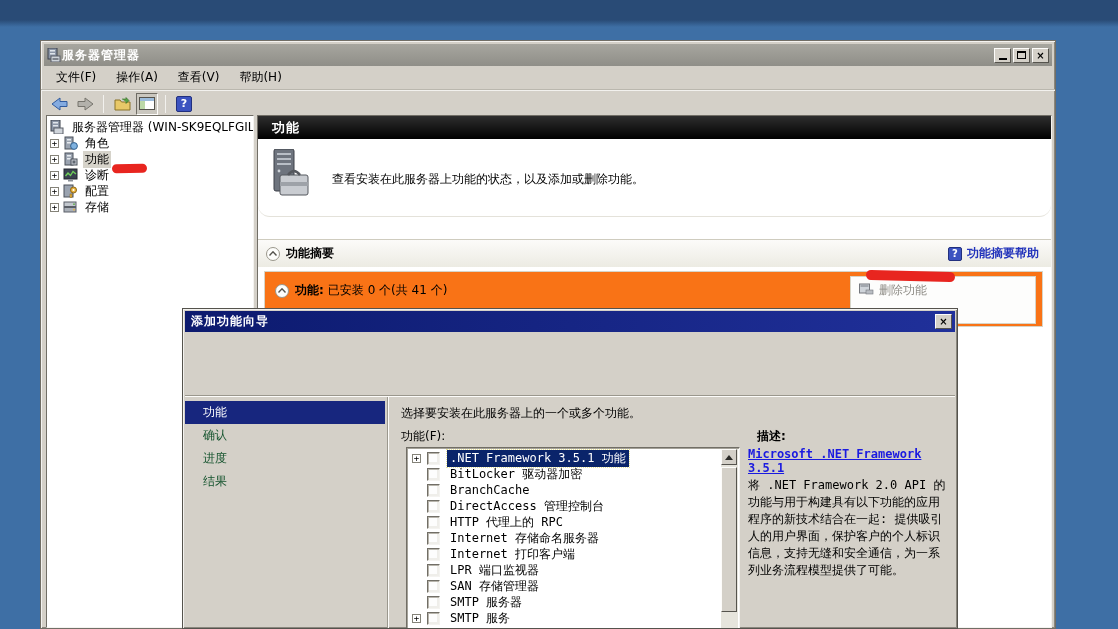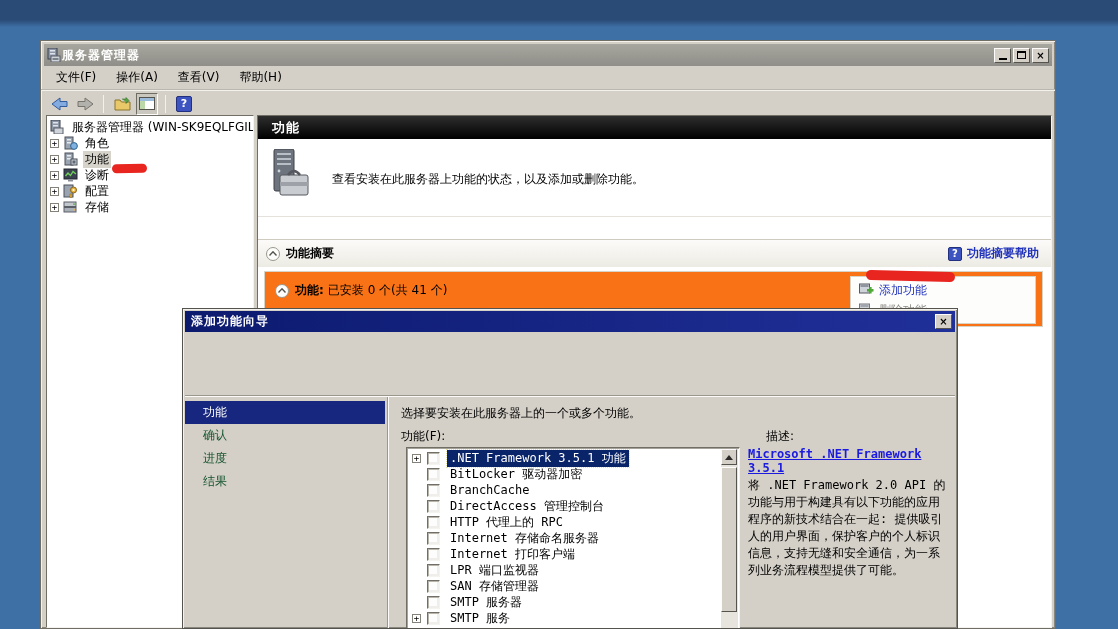--- a/index.html
+++ b/index.html
@@ -61,21 +61,21 @@
   .tree-label.sel { background:#d6d3ca; }
   
   .content {
     position:absolute; left:216px; top:74px; width:795px; bottom:0;
     background:#fff; border:1px solid; border-color:#716e66 #f4f3f0 #f4f3f0 #716e66;
     overflow:hidden;
   }
   .black-bar { height:23px; background:linear-gradient(180deg,#2e2e2e,#000); color:#fff;
     font-weight:bold; font-size:13px; display:flex; align-items:center; padding-left:14px; letter-spacing:1px;}
   .intro { display:flex; align-items:flex-start; padding:10px 0 0 12px; height:78px;
-    border-bottom:1px solid #e4e2da; }
+    border-bottom:1px solid #e4e2da;border-radius:12px; }
   .intro-text { margin:22px 0 0 22px; }
   .summary-panel { margin-top:22px; border-top:1px solid #cfccbf; }
   .summary-head { height:27px; display:flex; align-items:center; padding:0 12px 0 8px;
     background:linear-gradient(180deg,#fcfbf9,#ecebe3); }
   .summary-head .t { font-weight:bold; margin-left:6px; flex:1; }
   .chev-circle { width:14px; height:14px; border-radius:50%; border:1px solid #9a978c; background:#fdfdfb;
     display:flex; align-items:center; justify-content:center; flex:none; }
   .help-sq-sm { width:14px; height:14px; background:#3c53c0; border:1px solid #22307e; border-radius:2px;
     color:#fff; font-weight:bold; font-size:10px; display:flex; align-items:center; justify-content:center; margin-right:5px;}
   .link { color:#2233bb; cursor:pointer; }
@@ -110,21 +110,21 @@
     border-top:1px solid #9a978d; border-bottom:1px solid #fdfcfa; }
   .dlg-body { position:absolute; left:2px; right:2px; top:88px; bottom:0; }
   .dlg-nav { position:absolute; left:0; top:0; bottom:0; width:200px; padding-top:4px; }
   .nav-item { height:23px; display:flex; align-items:center; padding-left:18px; color:#14532d; }
   .nav-item.sel { background:#17267e; color:#fff; }
   .nav-divider { position:absolute; left:202px; top:0; bottom:0; width:2px;
     border-left:1px solid #9a978d; border-right:1px solid #fdfcfa; }
   .dlg-content { position:absolute; left:206px; right:0; top:0; bottom:0; }
   .dlg-intro { position:absolute; left:10px; top:8px; }
   .list-label { position:absolute; left:10px; top:31px; }
-  .desc-label { position:absolute; left:375px; top:31px; }
+  .desc-label { position:absolute; left:366px; top:31px;font-weight:bold; }
   .listbox {
     position:absolute; left:15px; top:50px; width:334px; bottom:-2px;
     background:#fff; border:1px solid; border-color:#716e66 #f4f3f0 #f4f3f0 #716e66;
     box-shadow:inset 1px 1px 0 #a5a299;
     padding:2px 0 0 5px; overflow:hidden;
   }
   .feat-row { display:flex; align-items:center; height:16px; white-space:nowrap;
     font-family:"DejaVu Sans Mono", monospace; font-size:12px; }
   .feat-exp { margin-right:6px; }
   .feat-exp.blank { border:none; background:transparent; }
@@ -323,29 +323,20 @@
             <svg width="8" height="5" viewBox="0 0 8 5">
                 <polyline points="0.5,4.5 4,0.8 7.5,4.5" fill="none" stroke="#55534d" stroke-width="1.4"></polyline>
               </svg>
           </span>
           <b>功能:</b>
           <span>已安装 0 个(共 41 个)</span>
         </div>
         <div class="actions-box">
           <div class="action-row">
             <svg width="15" height="14" viewBox="0 0 15 14">
-                <rect x="0.5" y="1" width="10" height="9" fill="#cfd4da" stroke="#55585e"></rect>
-                <rect x="1.5" y="2" width="8" height="2" fill="#8f95a0"></rect>
-                <rect x="8" y="6" width="6.5" height="2.6" fill="#4ea838"></rect>
-                <rect x="10" y="4" width="2.6" height="6.5" fill="#4ea838"></rect>
-              </svg>
-            <span class="link">添加功能</span>
-          </div>
-          <div class="action-row">
-            <svg width="15" height="14" viewBox="0 0 15 14">
                 <rect x="0.5" y="1" width="10" height="9" fill="#cfd4da" stroke="#74777d"></rect>
                 <rect x="1.5" y="2" width="8" height="2" fill="#a2a7ae"></rect>
                 <rect x="7" y="7" width="7" height="4" fill="#b8bcc2" stroke="#74777d" stroke-width="0.6"></rect>
               </svg>
             <span class="link-disabled">删除功能</span>
           </div>
         </div>
       </div>
     </div>
   </div>

